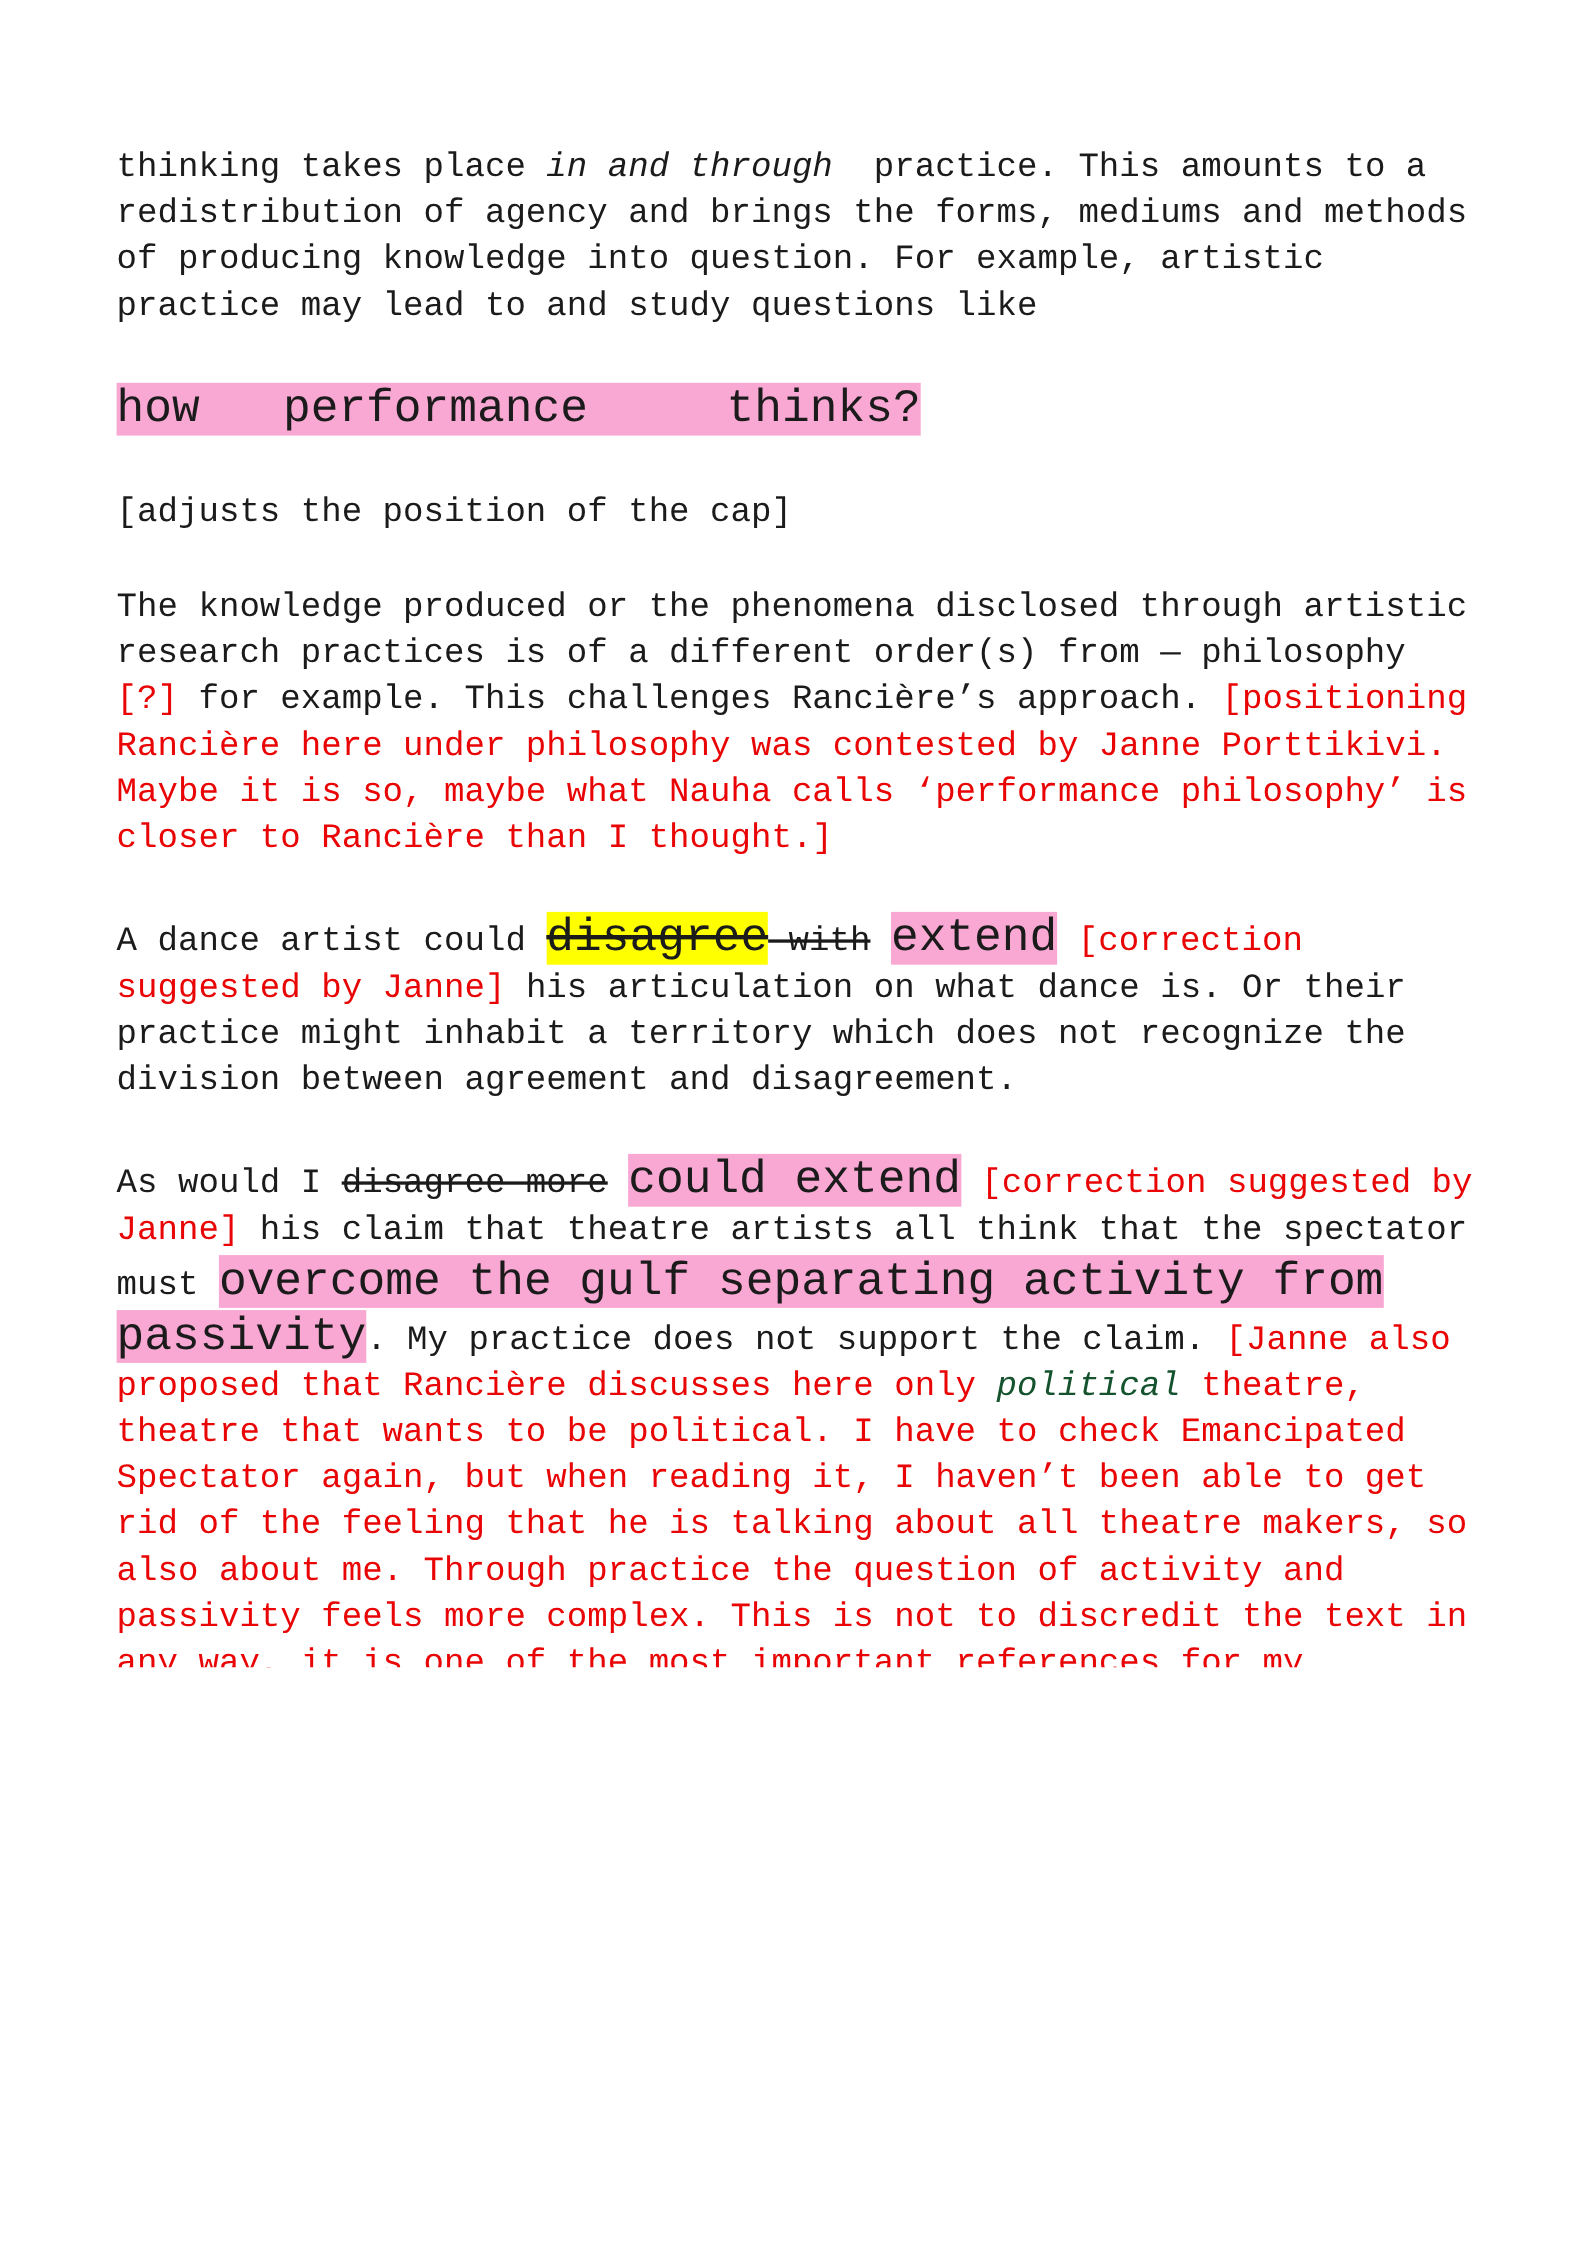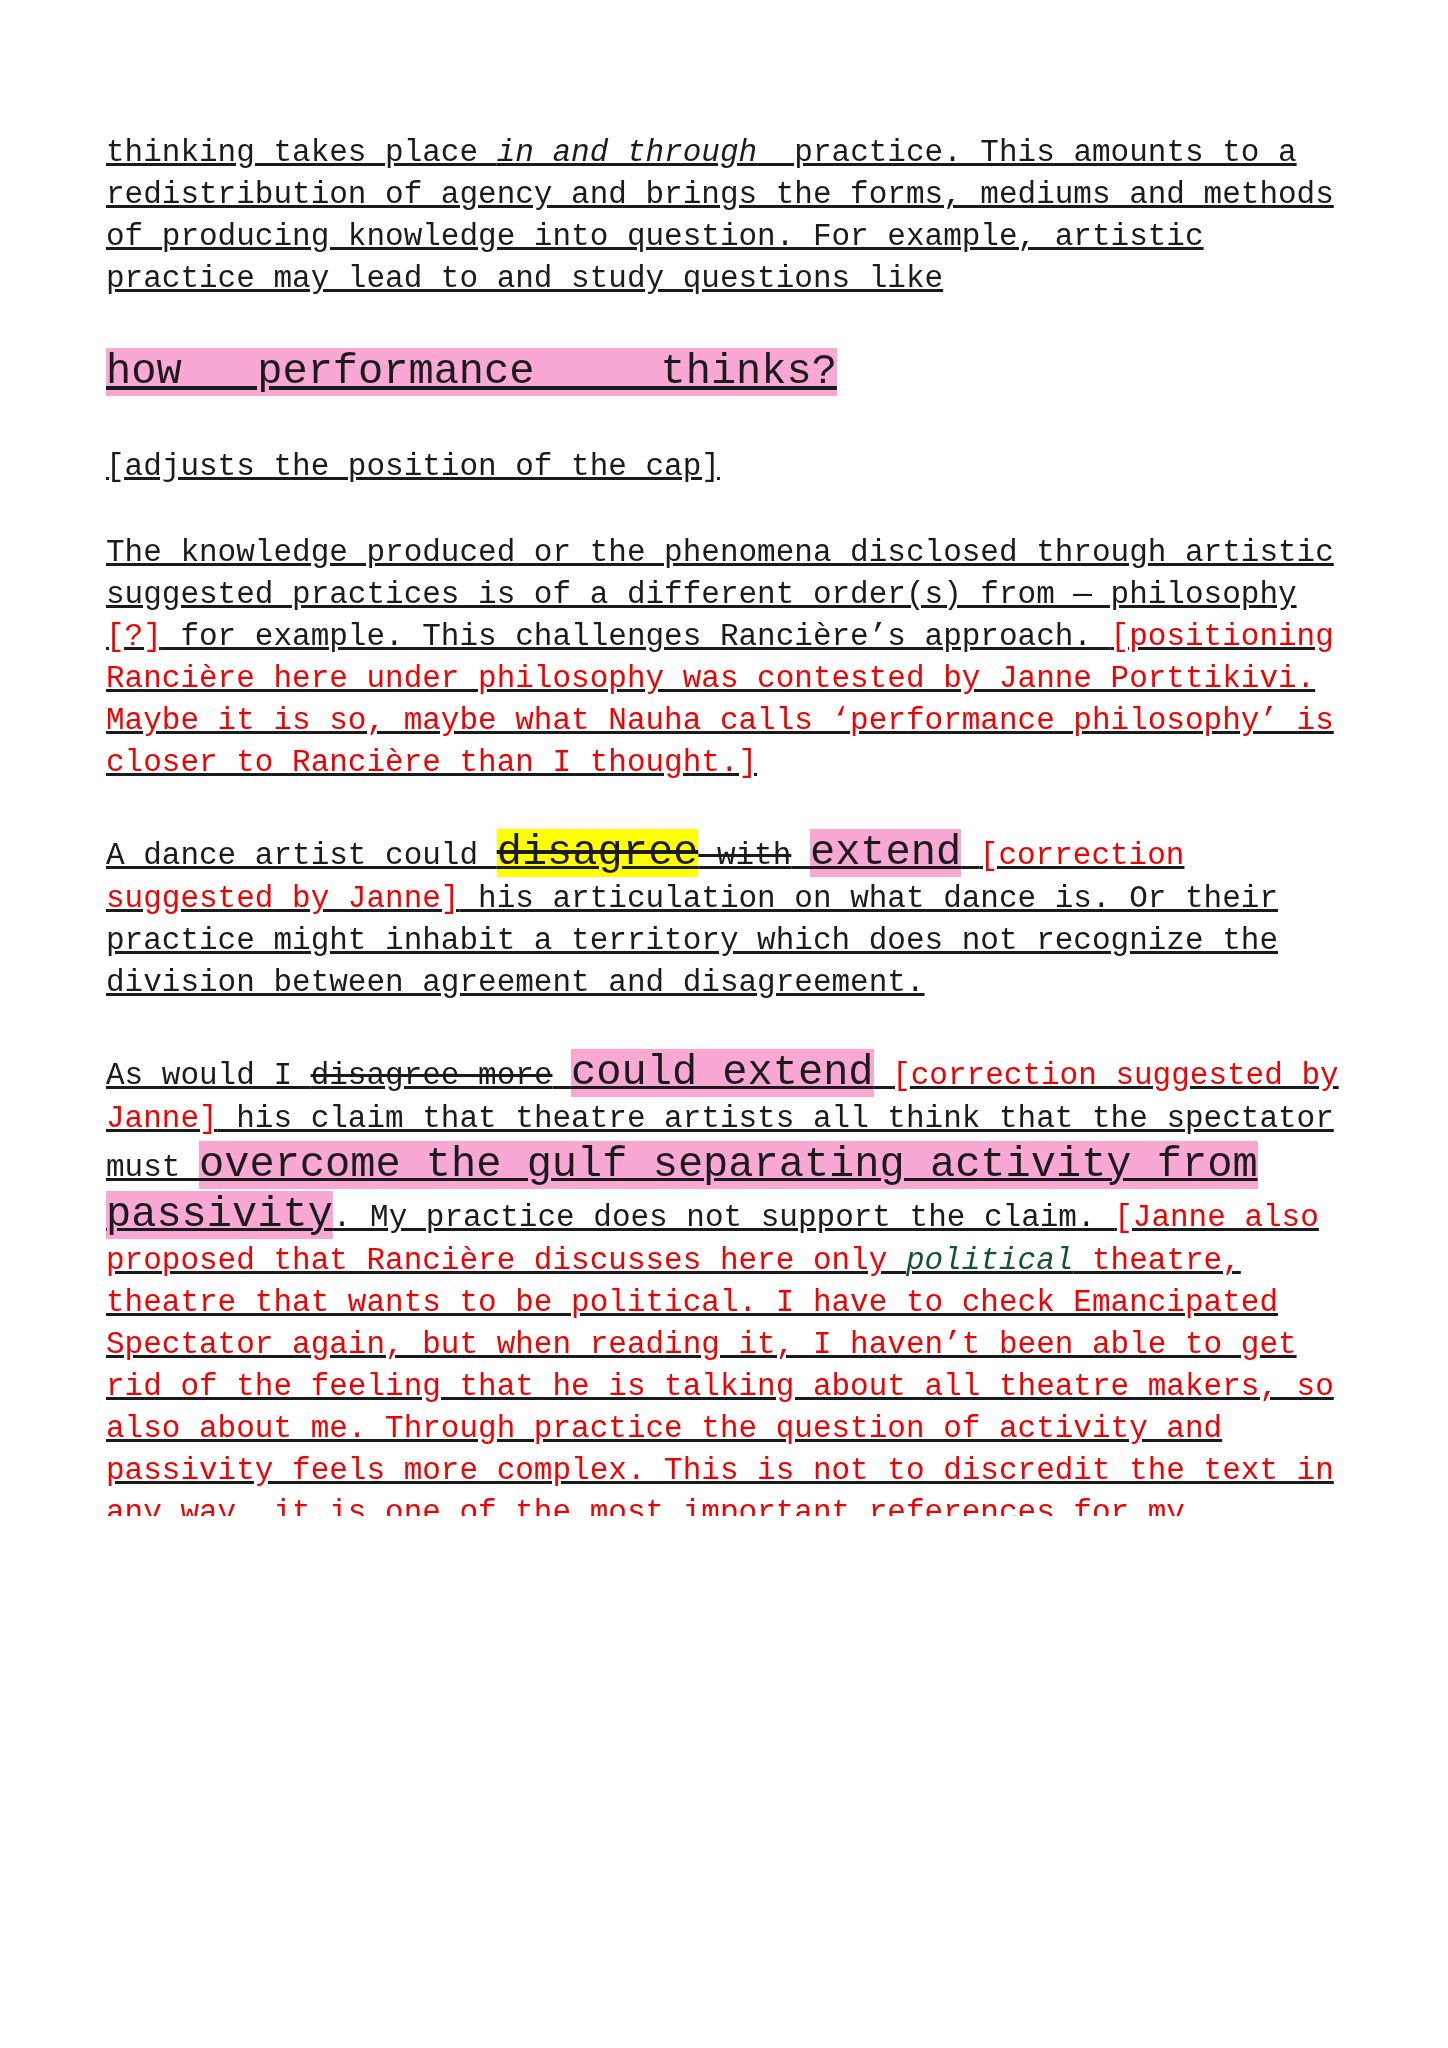--- a/index.html
+++ b/index.html
@@ -13,21 +13,20 @@
     width: 1448px;
     height: 1516px;
     background: #ffffff;
     overflow: hidden;
     box-sizing: border-box;
     padding: 132px 60px 40px 106px;
     font-family: "Liberation Mono", "DejaVu Sans Mono", monospace;
     font-size: 31px;
     line-height: 42px;
     color: #1b1b1b;
-    text-decoration: underline;
   }
   .para {
     margin: 0 0 44px 0;
     white-space: pre-wrap;
     word-break: normal;
   }
   .heading {
     margin: 0 0 46px 0;
     white-space: pre;
     font-size: 42px;
@@ -65,21 +64,21 @@
 redistribution of agency and brings the forms, mediums and methods
 of producing knowledge into question. For example, artistic
 practice may lead to and study questions like</span></p>
 
   <p class="heading"><span class="seg-hl">how   performance     thinks?</span></p>
 
 
   <p class="para"><span class="seg-normal">[adjusts the position of the cap]</span></p>
 
   <p class="para"><span class="seg-normal">The knowledge produced or the phenomena disclosed through artistic
-suggested practices is of a different order(s) from — philosophy
+research practices is of a different order(s) from — philosophy
 </span><span class="seg-red">[?]</span><span class="seg-normal"> for example. This challenges Rancière’s approach. </span><span class="seg-red">[positioning
 Rancière here under philosophy was contested by Janne Porttikivi.
 Maybe it is so, maybe what Nauha calls ‘performance philosophy’ is
 closer to Rancière than I thought.]</span></p>
 
 
   <p class="para"><span class="seg-normal">A dance artist could </span><span class="seg-hl-strike">disagree</span><span class="seg-strike"> with</span><span class="seg-normal"> </span><span class="seg-hl">extend</span><span class="seg-normal"> </span><span class="seg-red">[correction
 suggested by Janne]</span><span class="seg-normal"> his articulation on what dance is. Or their
 practice might inhabit a territory which does not recognize the
 division between agreement and disagreement.</span></p>

